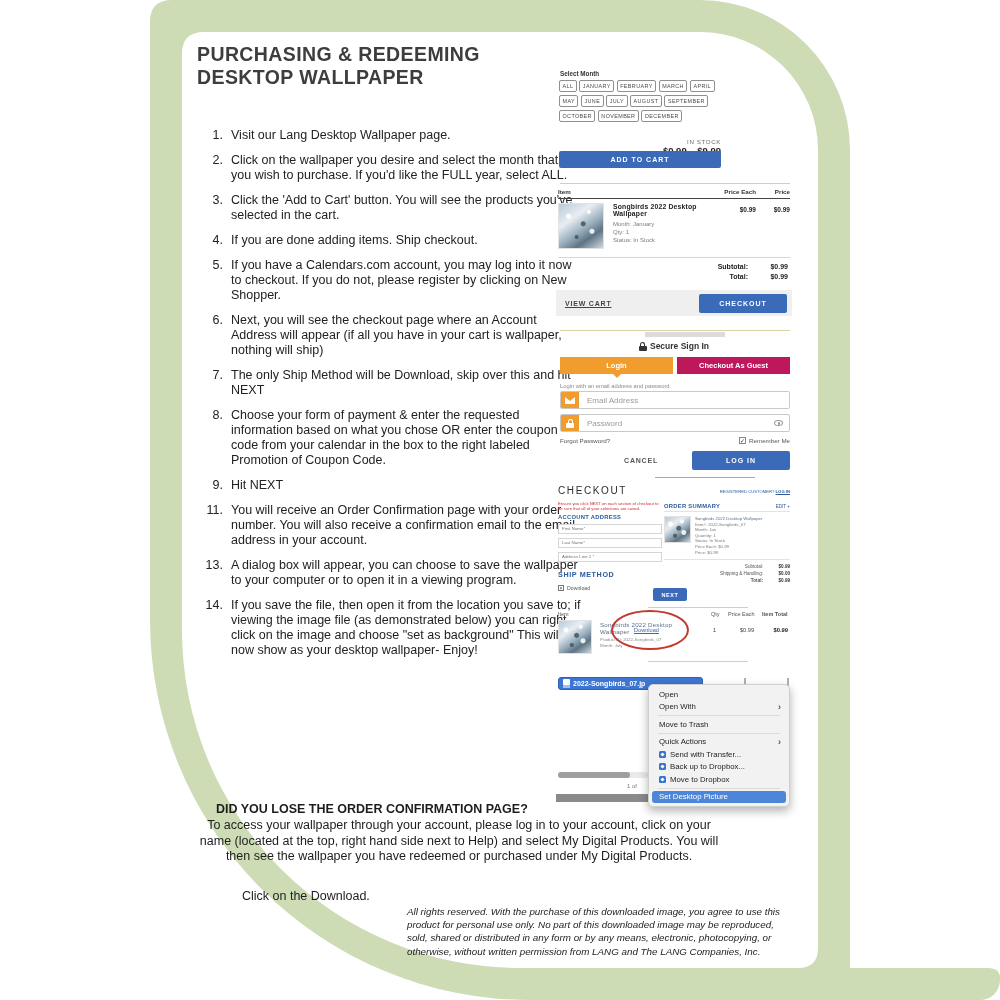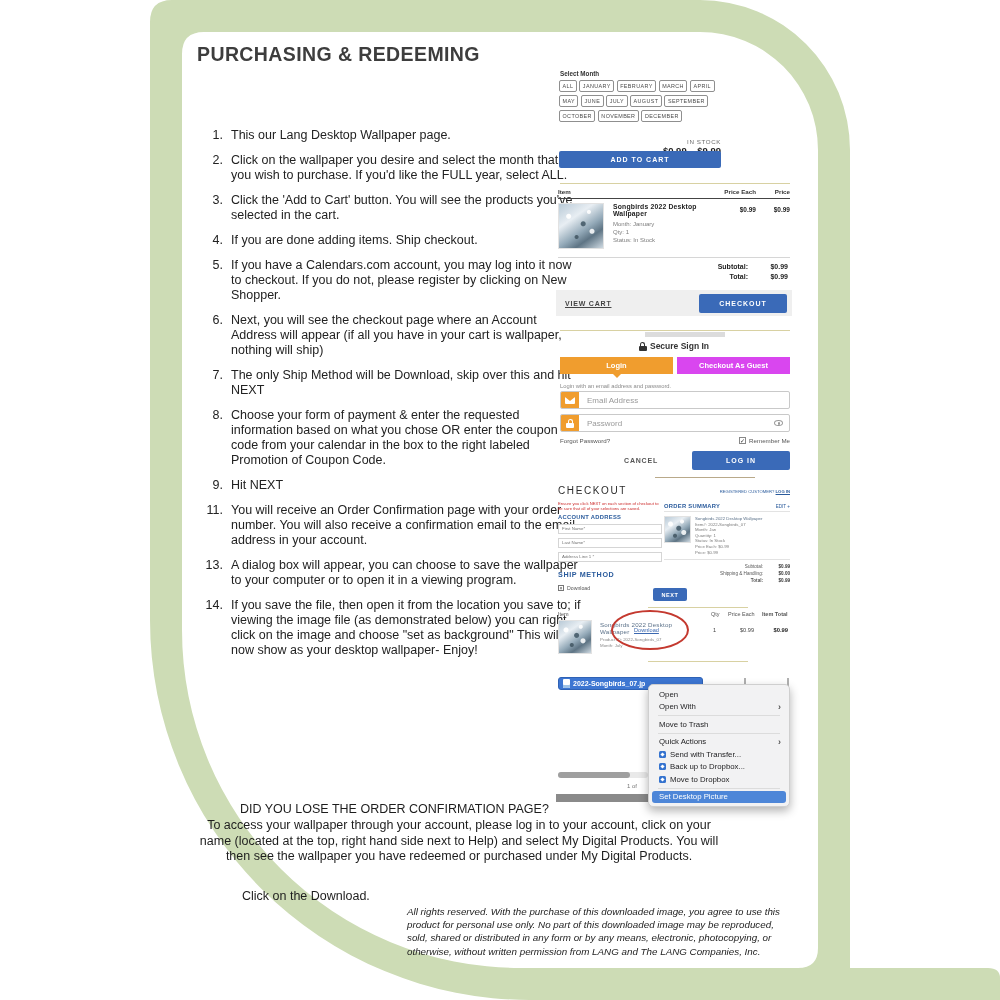--- a/index.html
+++ b/index.html
@@ -1,27 +1,27 @@
 <!DOCTYPE html>
 <html><head>
 <meta charset="utf-8">
 <style>
   * { margin:0; padding:0; box-sizing:border-box; }
   html,body { width:1000px; height:1000px; background:#fff; }
   body { font-family:"Liberation Sans", sans-serif; color:#2e2e2e; }
-  #canvas { position:relative; width:1000px; height:1000px; background:#fff; overflow:hidden; }
+  #canvas { position:relative; width:1000px; height:1000px; background:#fff; overflow:hidden;border-radius:20px; }
   .abs { position:absolute; }
 
   
   .doc-title { font-size:19.5px; line-height:23px; font-weight:700; letter-spacing:.4px; color:#3d3d3d; }
   .steps { width:384px; font-size:12.5px; line-height:15px; color:#222; }
   .step { display:flex; margin-bottom:10px; }
   .step .n { flex:none; width:26px; text-align:right; margin-right:8px; }
   .step .t { flex:1; }
-  .lost-head { font-size:12.5px; font-weight:400; color:#1d1d1d;margin-left:24px; }
+  .lost-head { font-size:12.5px; font-weight:700; color:#1d1d1d; }
   .lost-body { width:530px; font-size:12.5px; line-height:15.5px; text-align:center; color:#1d1d1d; }
   .click-dl { font-size:12.5px; color:#1d1d1d; }
   .legal { width:390px; font-size:9.8px; line-height:13.2px; font-style:italic; color:#232323; }
 
   
   .blue-btn { background:#3a6ab8; color:#fff; font-weight:700; letter-spacing:1px;
               display:flex; align-items:center; justify-content:center; border-radius:2px; }
   .tan-line { background:#d8d1a2; height:1px; }
   .thumb { border:1px solid #e2e2e2;
     background:
@@ -52,21 +52,21 @@
   .viewcart { font-size:7px; font-weight:700; letter-spacing:.8px; color:#444; text-decoration:underline; }
 
   
   .ssi-head { font-size:8.5px; font-weight:700; color:#333; display:flex; align-items:center; justify-content:center; gap:3px; }
   .lock { position:relative; width:8px; height:9px; display:inline-block; }
   .lock .shackle { position:absolute; left:1.5px; top:0; width:5px; height:5px; border:1.2px solid #333; border-bottom:none; border-radius:3px 3px 0 0; }
   .lock .bodyp { position:absolute; left:0; bottom:0; width:8px; height:5px; background:#333; border-radius:1px; }
   .tabs { display:flex; width:230px; height:17px; }
   .tab { flex:1; display:flex; align-items:center; justify-content:center; color:#fff; font-size:7.5px; font-weight:700; }
   .tab.login { background:#f09d2e; position:relative; }
-  .tab.guest { background:#d946ef; }
+  .tab.guest { background:#be185d; }
   .tab.login .notch { position:absolute; bottom:-4px; left:50%; margin-left:-4px; width:0; height:0;
                       border-left:4px solid transparent; border-right:4px solid transparent; border-top:4px solid #f09d2e; }
   .ssi-note { font-size:5.8px; color:#8a8a8a; }
   .field { width:230px; height:18px; border:1px solid #c9c9c9; border-radius:2px; background:#fff; display:flex; align-items:center; overflow:hidden; }
   .field .icbox { flex:none; width:18px; height:18px; background:#f09d2e; display:flex; align-items:center; justify-content:center; }
   .field input { flex:1; border:none; outline:none; font-family:"Liberation Sans",sans-serif; font-size:8px; color:#555; padding-left:8px; background:transparent; }
   .field input::placeholder { color:#9a9a9a; }
   .env { position:relative; width:10px; height:7px; background:#fff; border-radius:1px; overflow:hidden; }
   .env:before { content:""; position:absolute; left:0; top:0; width:0; height:0;
                 border-left:5px solid transparent; border-right:5px solid transparent; border-top:4px solid #f09d2e; }
@@ -125,26 +125,27 @@
   <svg class="abs" style="left:0;top:0;" width="1000" height="1000" viewBox="0 0 1000 1000">
     <path fill="#cddcb5" fill-rule="evenodd" d="
       M 172,0 L 700,0 A 150,150 0 0 1 850,150 L 850,968 L 988,968 Q 1000,968 1000,978
       L 1000,1000 L 530,1000 A 380,380 0 0 1 150,620 L 150,22 Q 150,0 172,0 Z
       M 204,32 Q 182,32 182,54 L 182,630 A 338,338 0 0 0 520,968 L 798,968 Q 818,968 818,948
       L 818,150 A 118,118 0 0 0 700,32 Z"></path>
   </svg>
 
   <div class="abs doc-title" style="left:197px;top:43px;">
     <div>PURCHASING &amp; REDEEMING</div>
+    <div>DESKTOP WALLPAPER</div>
   </div>
 
   <div class="abs steps" style="left:197px;top:128px;">
     <div class="step">
         <span class="n">1.</span>
-        <span class="t">This our Lang Desktop Wallpaper page.</span>
+        <span class="t">Visit our Lang Desktop Wallpaper page.</span>
       </div>
     <div class="step">
         <span class="n">2.</span>
         <span class="t">Click on the wallpaper you desire and select the month that you wish to purchase. If you'd like the FULL year, select ALL.</span>
       </div>
     <div class="step">
         <span class="n">3.</span>
         <span class="t">Click the 'Add to Cart' button. You will see the products you've selected in the cart.</span>
       </div>
     <div class="step">

